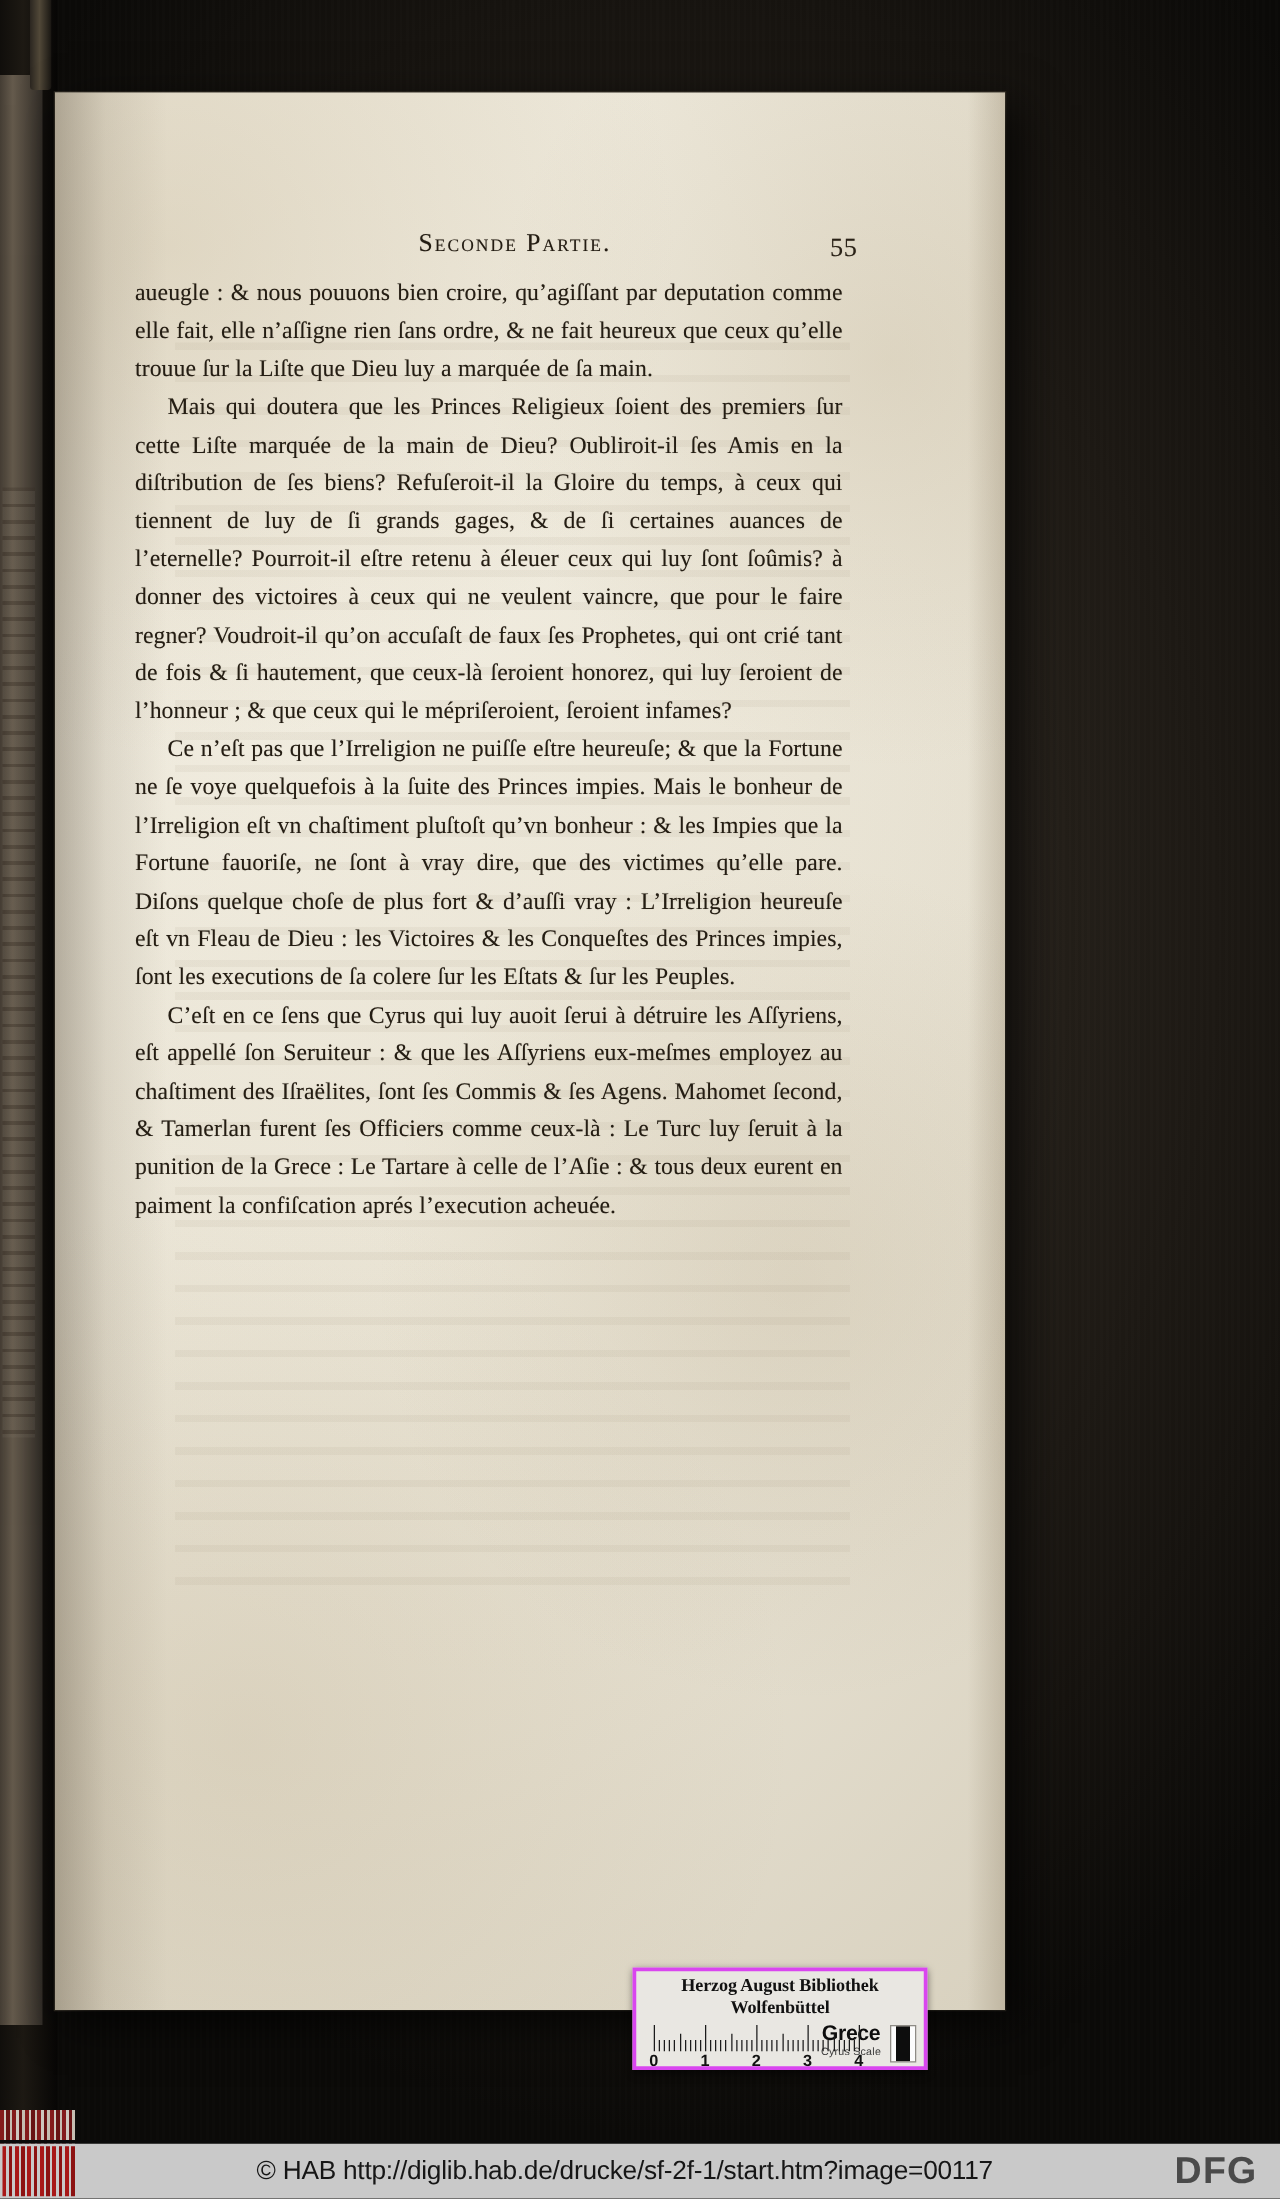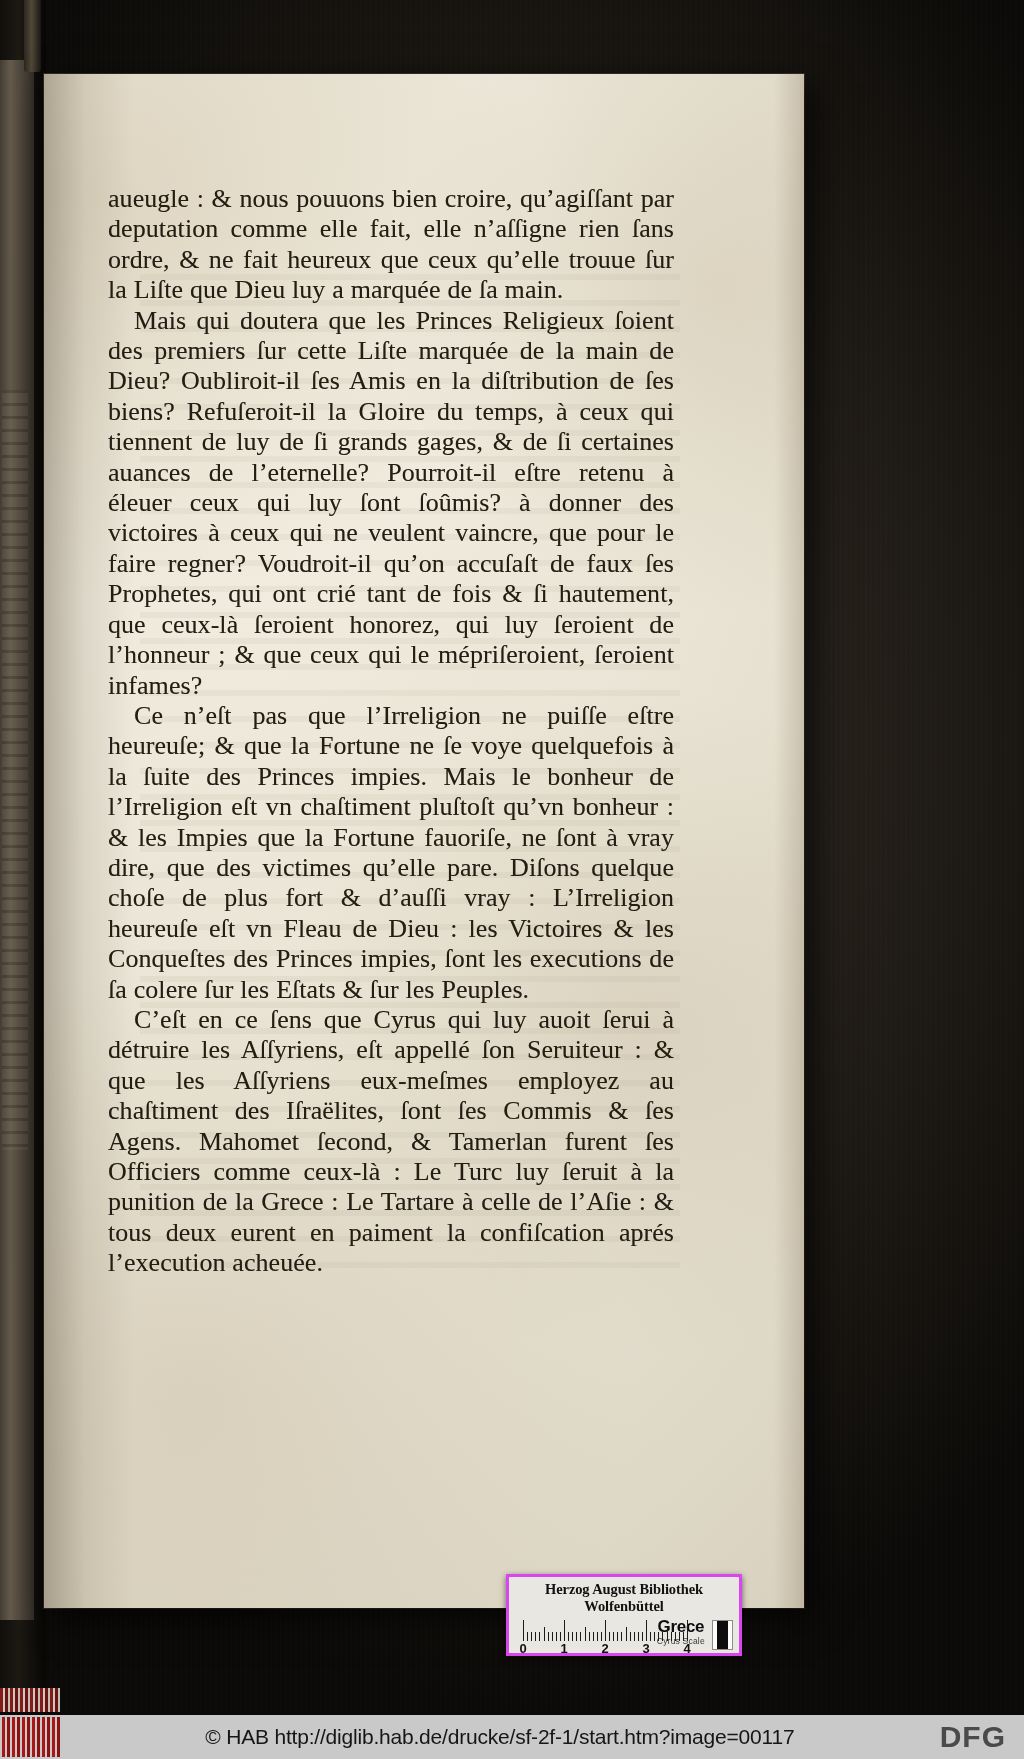--- a/index.html
+++ b/index.html
@@ -129,21 +129,21 @@
     position: absolute; right: -12px; top: 2px;
     font-family: "Liberation Serif", serif;
     font-size: 21px;
     color: #2a2217;
     letter-spacing: .5px;
   }
 
   .para {
     margin: 0;
     color: #241d13;
-    font-size: 26px;
+    font-size: 19px;
     line-height: 30.4px;
     text-align: justify;
     text-align-last: left;
     letter-spacing: .05px;
     word-spacing: .3px;
   }
   .para + .para { margin-top: 0px; }
   .para.indent { text-indent: 26px; }
 
   
@@ -254,20 +254,24 @@
 <div id="binding-strip"></div>
 
 <div id="page-leaf">
   <div id="page-foxing"></div>
   <div id="page-showthrough"></div>
   <div id="page-gutter-grad"></div>
   <div id="page-edge-wear"></div>
 
   <div id="type-block">
 
+    <div id="running-head">
+      <div id="running-title">Seconde Partie.</div>
+      <div id="folio">55</div>
+    </div>
 
     <p class="para">aueugle : &amp; nous pouuons bien croire, qu’agiſſant par deputation comme elle fait, elle n’aſſigne rien ſans ordre, &amp; ne fait heureux que ceux qu’elle trouue ſur la Liſte que Dieu luy a marquée de ſa main.</p>
     <p class="para indent">Mais qui doutera que les Princes Religieux ſoient des premiers ſur cette Liſte marquée de la main de Dieu? Oubliroit-il ſes Amis en la diſtribution de ſes biens? Refuſeroit-il la Gloire du temps, à ceux qui tiennent de luy de ſi grands gages, &amp; de ſi certaines auances de l’eternelle? Pourroit-il eſtre retenu à éleuer ceux qui luy ſont ſoûmis? à donner des victoires à ceux qui ne veulent vaincre, que pour le faire regner? Voudroit-il qu’on accuſaſt de faux ſes Prophetes, qui ont crié tant de fois &amp; ſi hautement, que ceux-là ſeroient honorez, qui luy ſeroient de l’honneur ; &amp; que ceux qui le mépriſeroient, ſeroient infames?</p>
     <p class="para indent">Ce n’eſt pas que l’Irreligion ne puiſſe eſtre heureuſe; &amp; que la Fortune ne ſe voye quelquefois à la ſuite des Princes impies. Mais le bonheur de l’Irreligion eſt vn chaſtiment pluſtoſt qu’vn bonheur : &amp; les Impies que la Fortune fauoriſe, ne ſont à vray dire, que des victimes qu’elle pare. Diſons quelque choſe de plus fort &amp; d’auſſi vray : L’Irreligion heureuſe eſt vn Fleau de Dieu : les Victoires &amp; les Conqueſtes des Princes impies, ſont les executions de ſa colere ſur les Eſtats &amp; ſur les Peuples.</p>
     <p class="para indent">C’eſt en ce ſens que Cyrus qui luy auoit ſerui à détruire les Aſſyriens, eſt appellé ſon Seruiteur : &amp; que les Aſſyriens eux-meſmes employez au chaſtiment des Iſraëlites, ſont ſes Commis &amp; ſes Agens. Mahomet ſecond, &amp; Tamerlan furent ſes Officiers comme ceux-là : Le Turc luy ſeruit à la punition de la Grece : Le Tartare à celle de l’Aſie : &amp; tous deux eurent en paiment la confiſcation aprés l’execution acheuée.</p>
 
   </div>
 </div>
 
 <div id="target-card">

